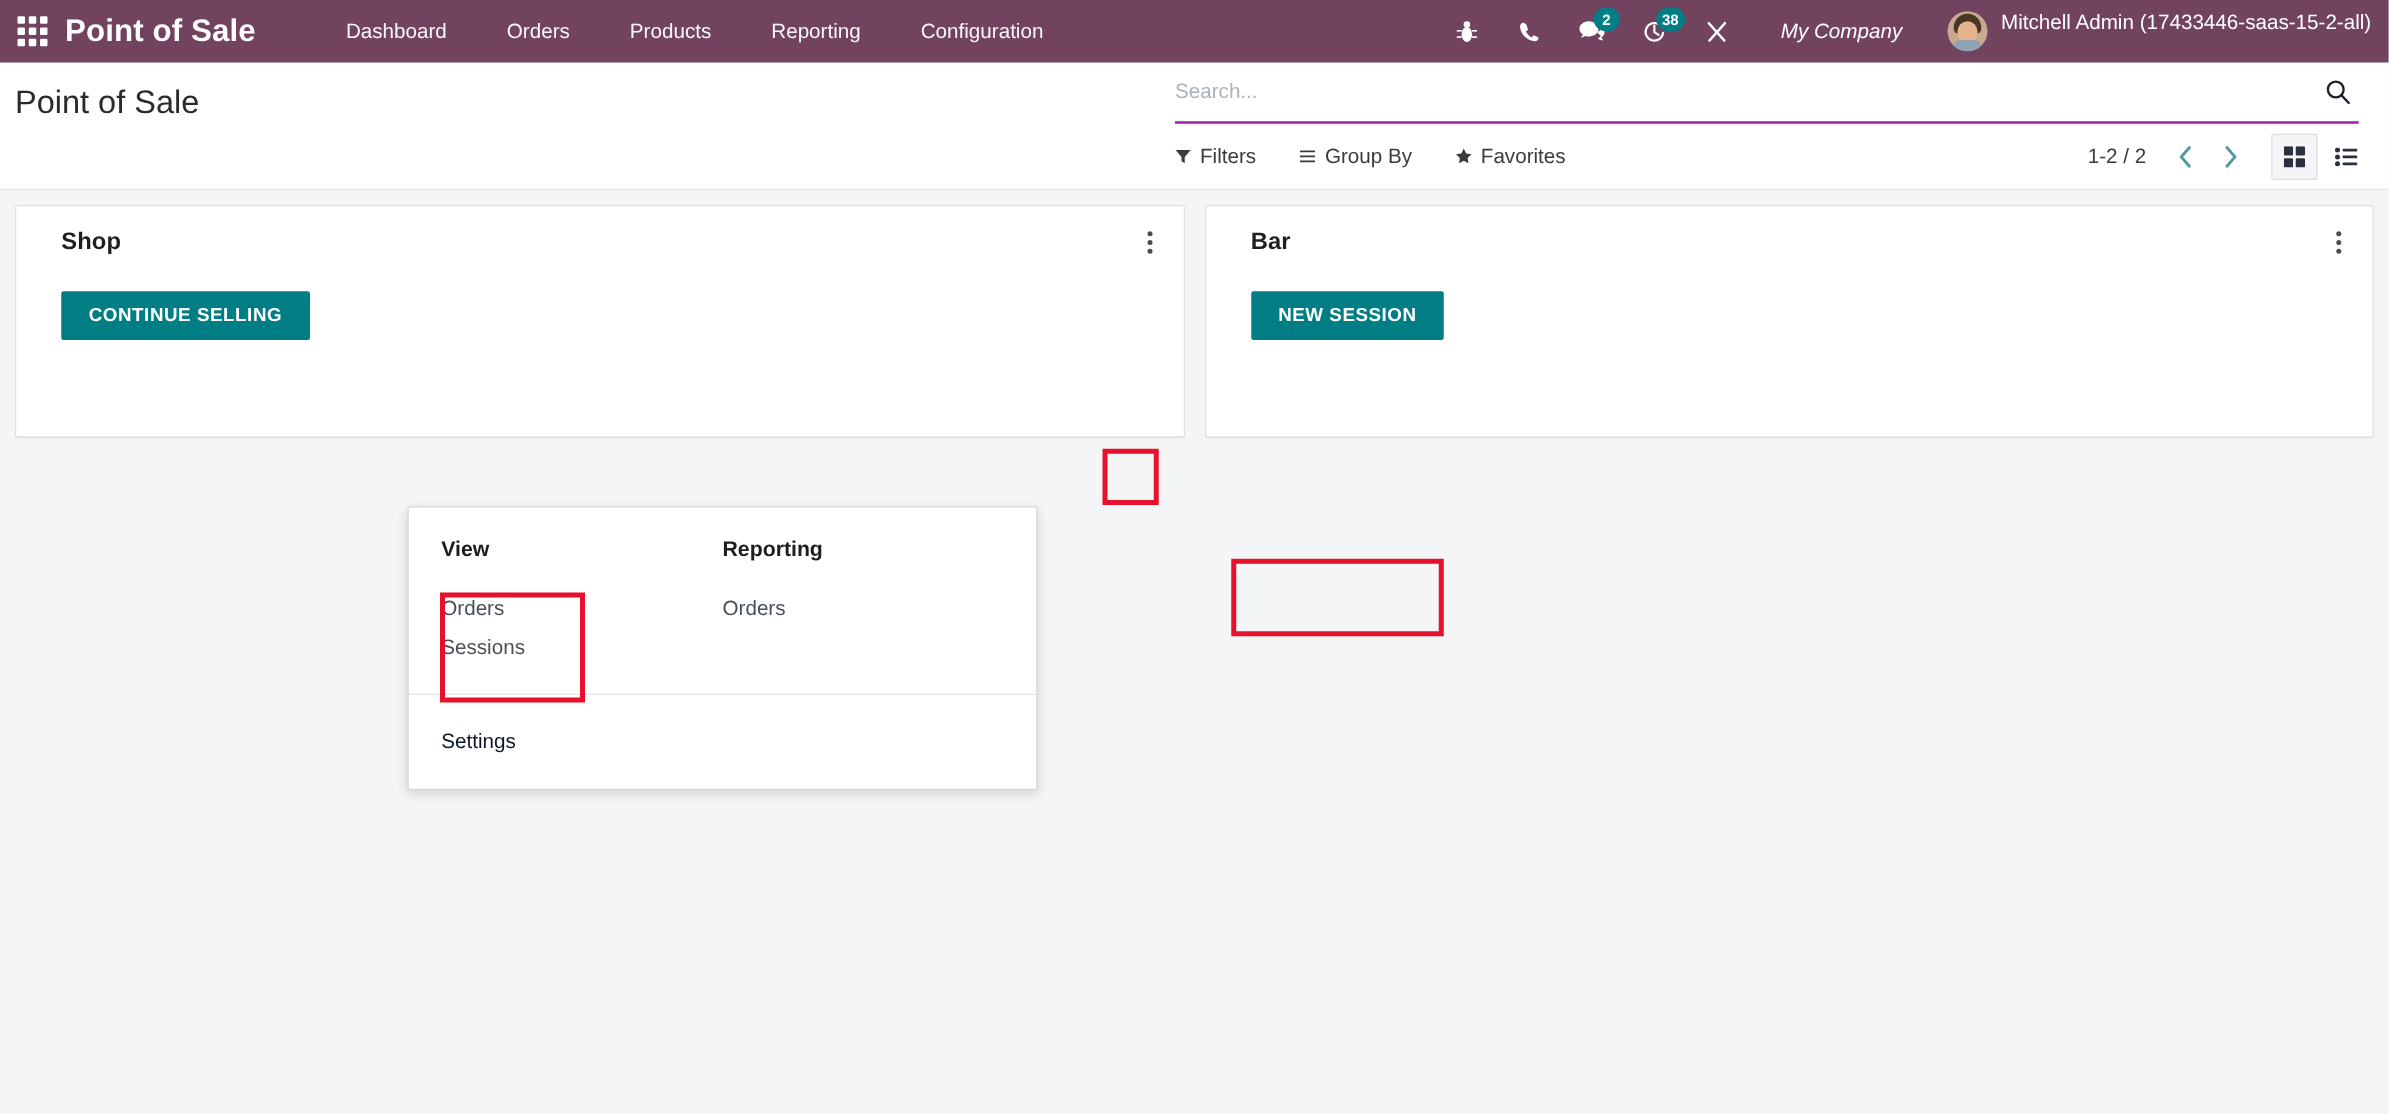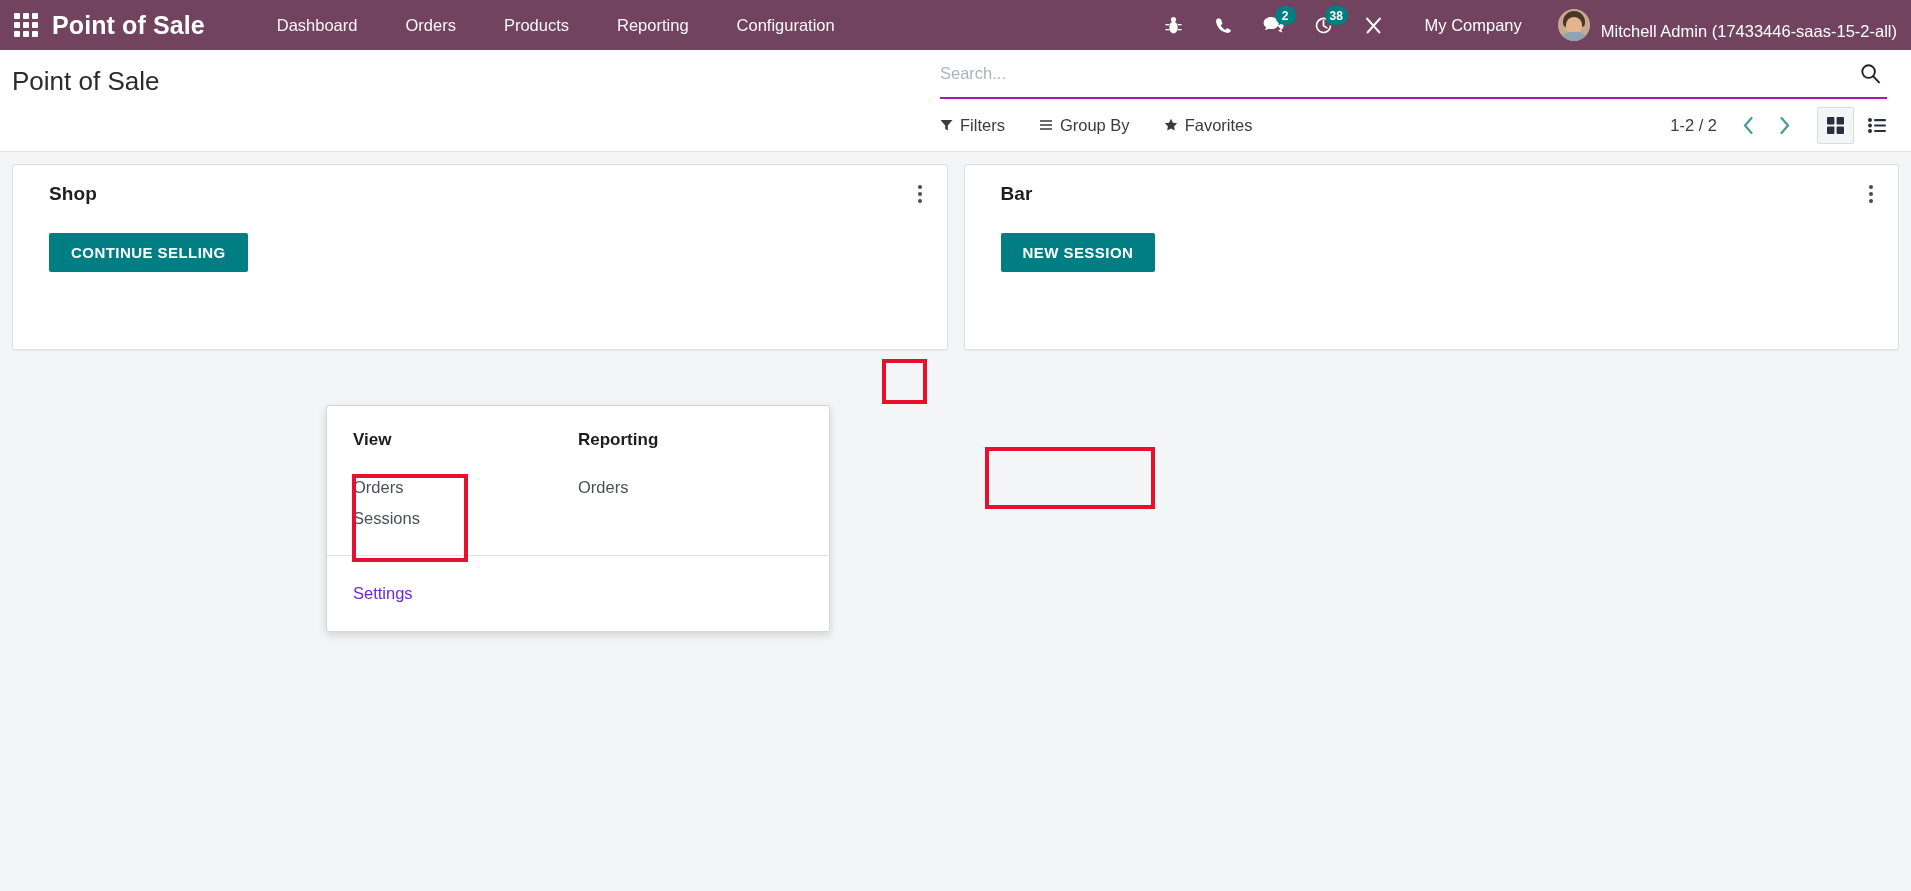--- a/index.html
+++ b/index.html
@@ -95,24 +95,25 @@
     display: flex;
     align-items: center;
     justify-content: center;
     line-height: 1;
   }
   .company-name {
     font-size: 16.5px;
     padding: 0 22px 0 26px;
     white-space: nowrap;
     cursor: pointer;
+    font-style: italic;
   }
   .user-box {
     display: flex;
-    align-items: flex-end;
+    align-items: flex-start;
     gap: 11px;
     padding-left: 14px;
     cursor: pointer;
   }
   .avatar {
     width: 32px;
     height: 32px;
     border-radius: 50%;
     overflow: hidden;
     background: #c7a98f;
@@ -329,21 +330,21 @@
   .dd-link {
     font-size: 16.5px;
     color: #4a5058;
     line-height: 1;
     padding: 7px 0;
     cursor: pointer;
     display: block;
   }
   .dd-sep { border-top: 1px solid #dfe2e6; }
   .dd-foot { padding: 22px 26px; }
-  .dd-foot .dd-link { color: #6d28d9; }
+  .dd-foot .dd-link { color: #0f172a; }
 
   
   .anno {
     position: absolute;
     border: 4px solid #e8112d;
     pointer-events: none;
     z-index: 60;
   }
   #anno-dots    { left: 882px;  top: 207px; width: 45px;  height: 45px; }
   #anno-viewgrp { left: 352px;  top: 322px; width: 116px; height: 88px; }

